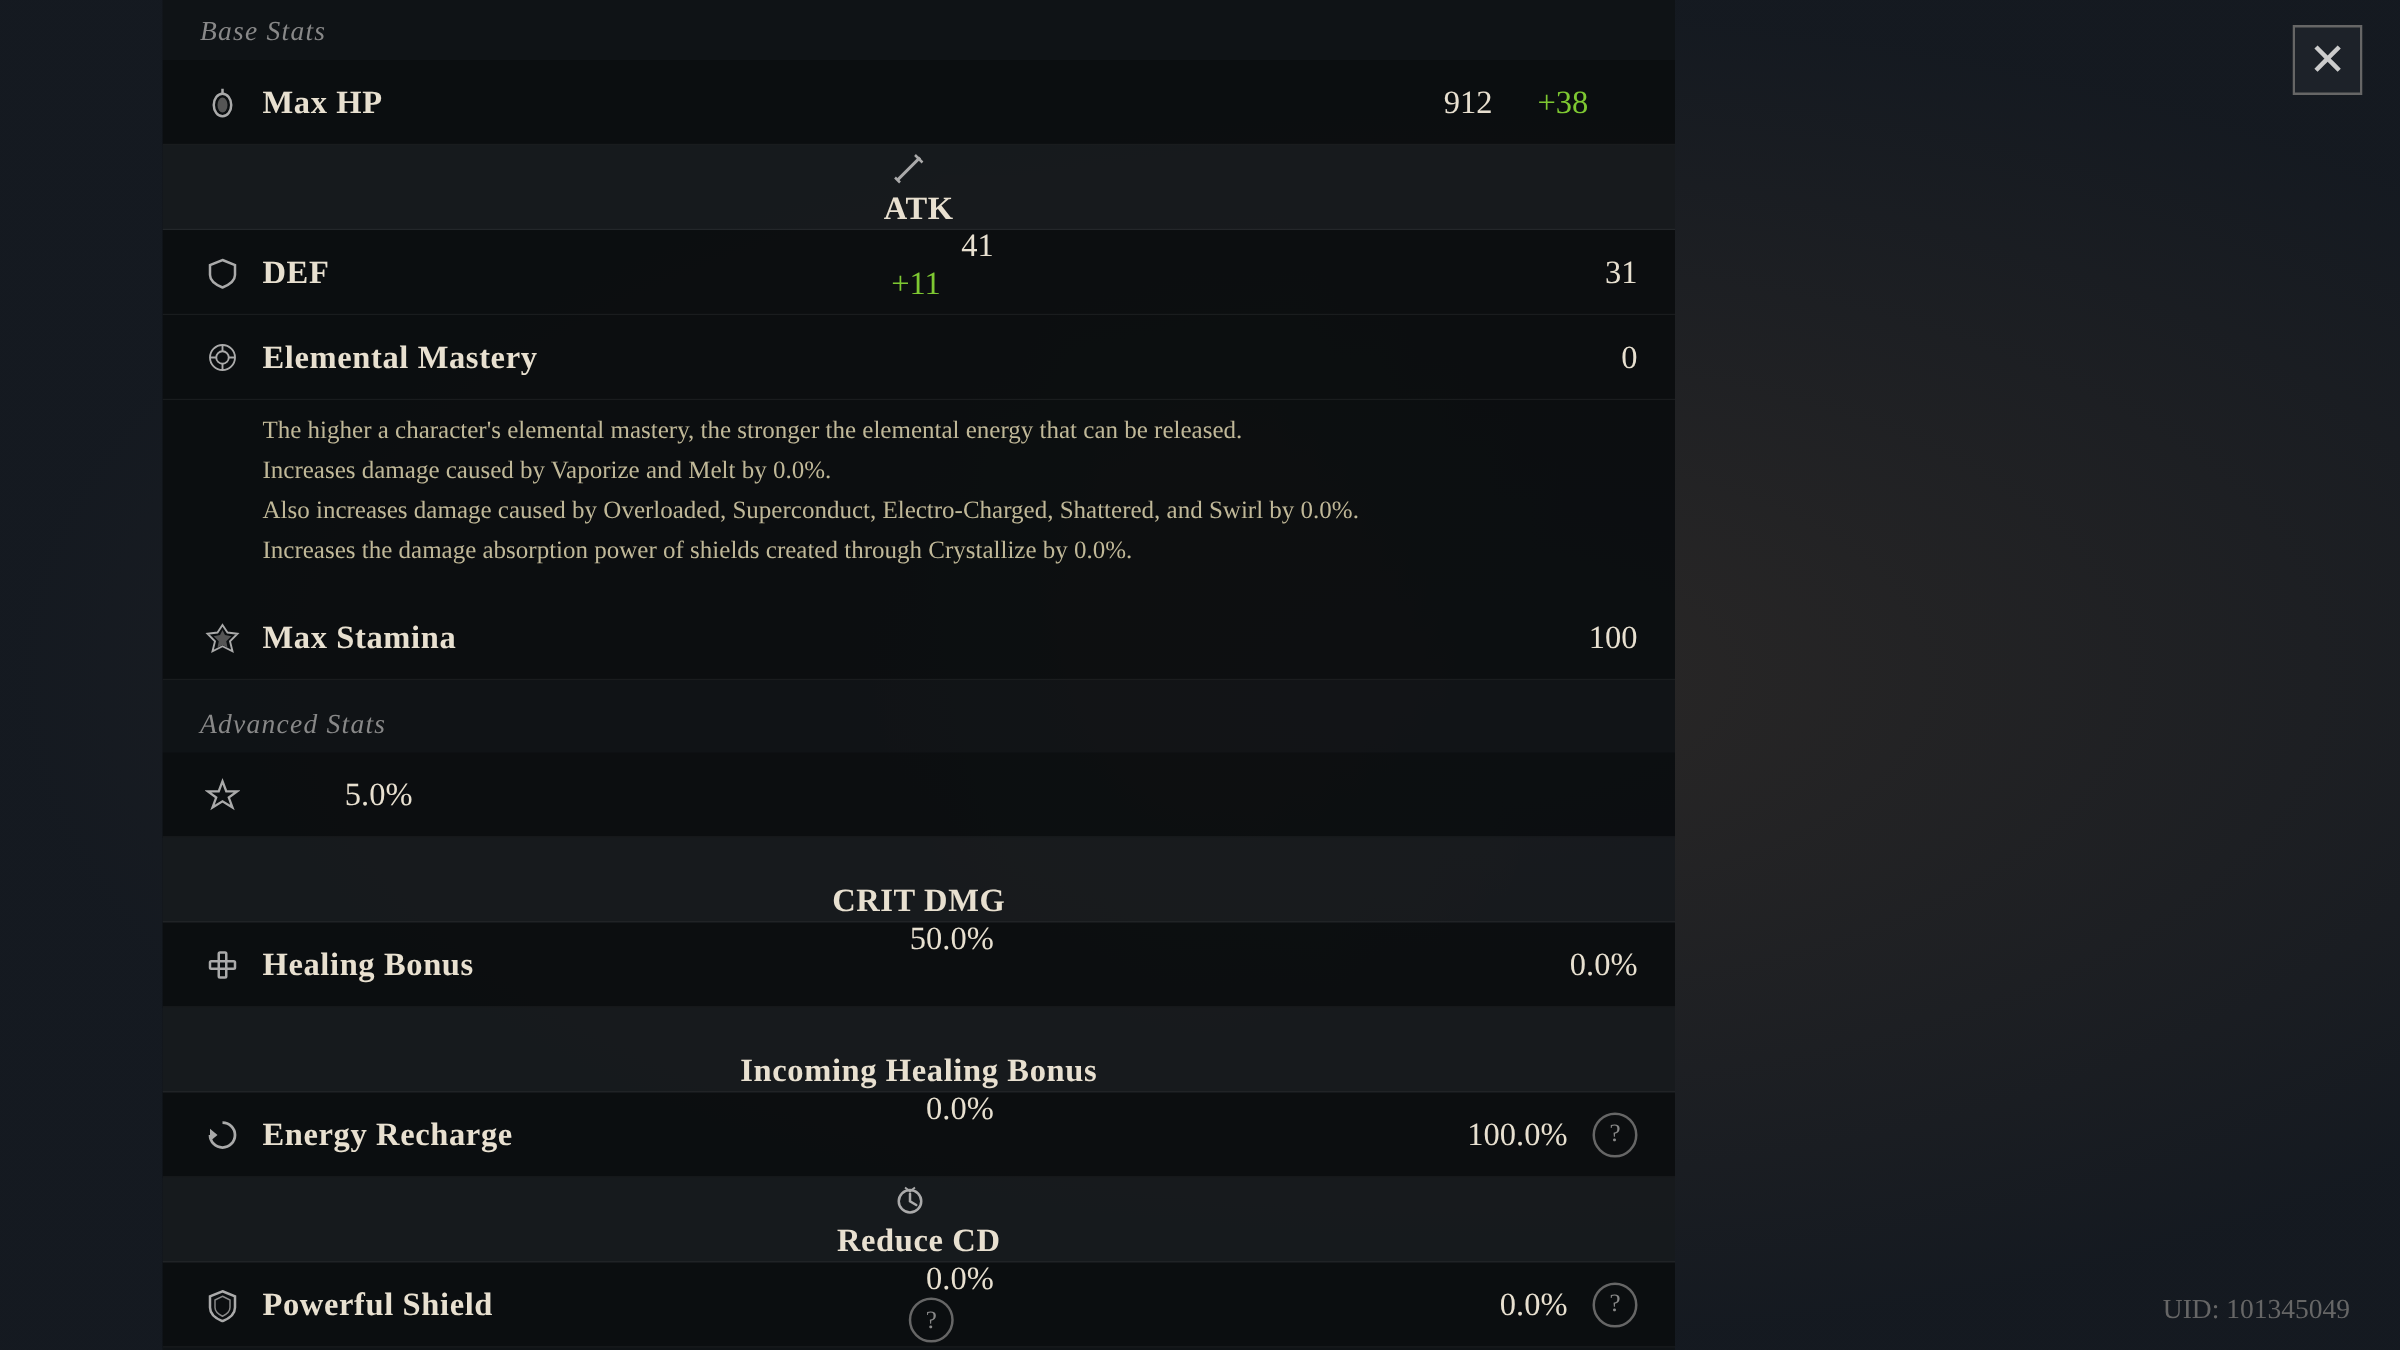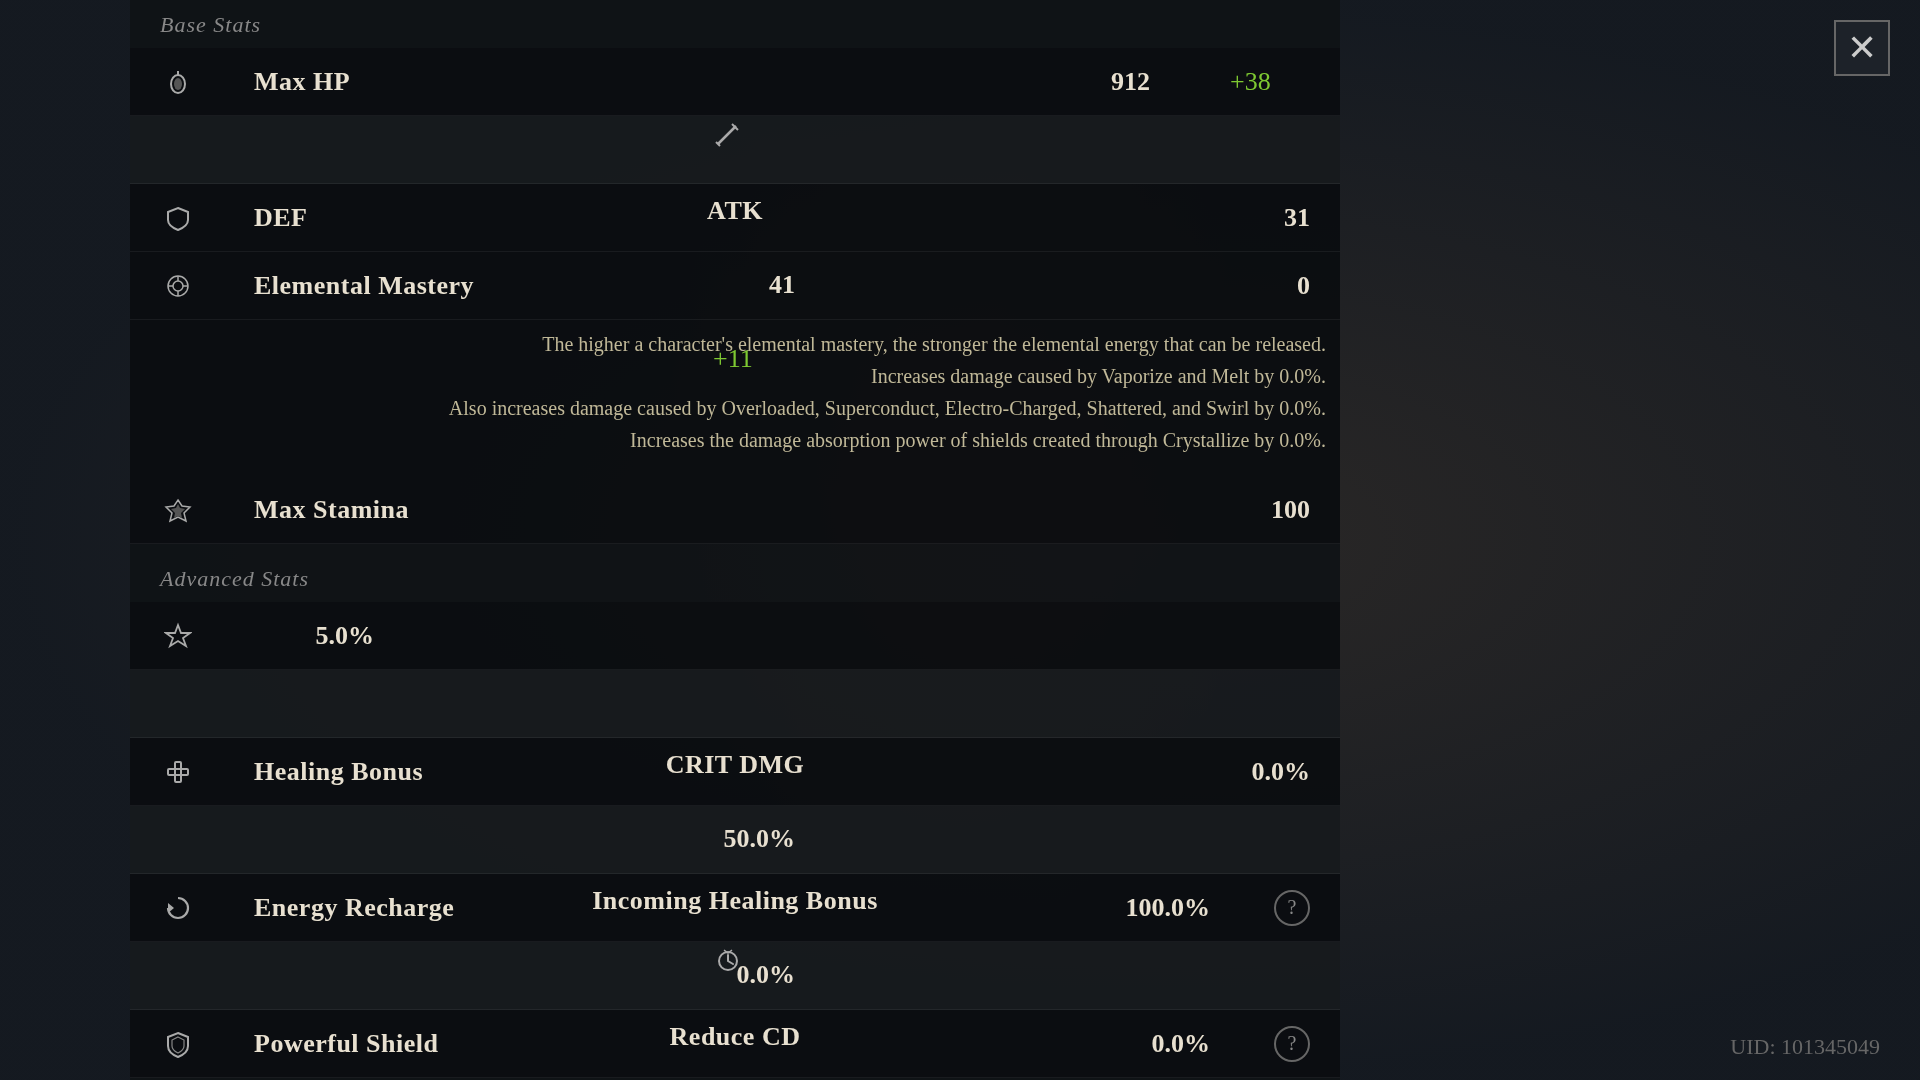--- a/index.html
+++ b/index.html
@@ -62,21 +62,20 @@
       letter-spacing: 1px;
       font-style: italic;
     }
 
     .stat-row {
       display: flex;
       align-items: center;
       padding: 0 30px;
       height: 68px;
       border-bottom: 1px solid rgba(255,255,255,0.06);
-      gap: 44px;
     }
 
     .stat-row.dark-bg {
       background: rgba(0,0,0,0.25);
     }
 
     .stat-row.light-bg {
       background: rgba(255,255,255,0.03);
       flex-direction: column;
     }
@@ -99,21 +98,20 @@
       font-weight: bold;
       flex: 1;
       letter-spacing: 0.5px;
     }
 
     .stat-value {
       font-size: 26px;
       color: #e8e0d0;
       min-width: 120px;
       text-align: right;
-      font-weight: bold;
     }
 
     .stat-bonus {
       font-size: 26px;
       color: #7ec832;
       margin-left: 36px;
       min-width: 80px;
     }
 
     .question-icon {
@@ -125,26 +123,25 @@
       align-items: center;
       justify-content: center;
       color: #888;
       font-size: 20px;
       margin-left: 20px;
       flex-shrink: 0;
       cursor: pointer;
     }
 
     .elemental-mastery-desc {
-      padding: 8px 14px 20px 80px;
+      padding: 8px 30px 20px 80px;
       color: #c0b898;
       font-size: 20px;
       line-height: 1.6;
       background: rgba(0,0,0,0.25);
-      text-align: right;
     }
 
     .close-button {
       position: fixed;
       right: 30px;
       top: 20px;
       width: 56px;
       height: 56px;
       display: flex;
       align-items: center;

